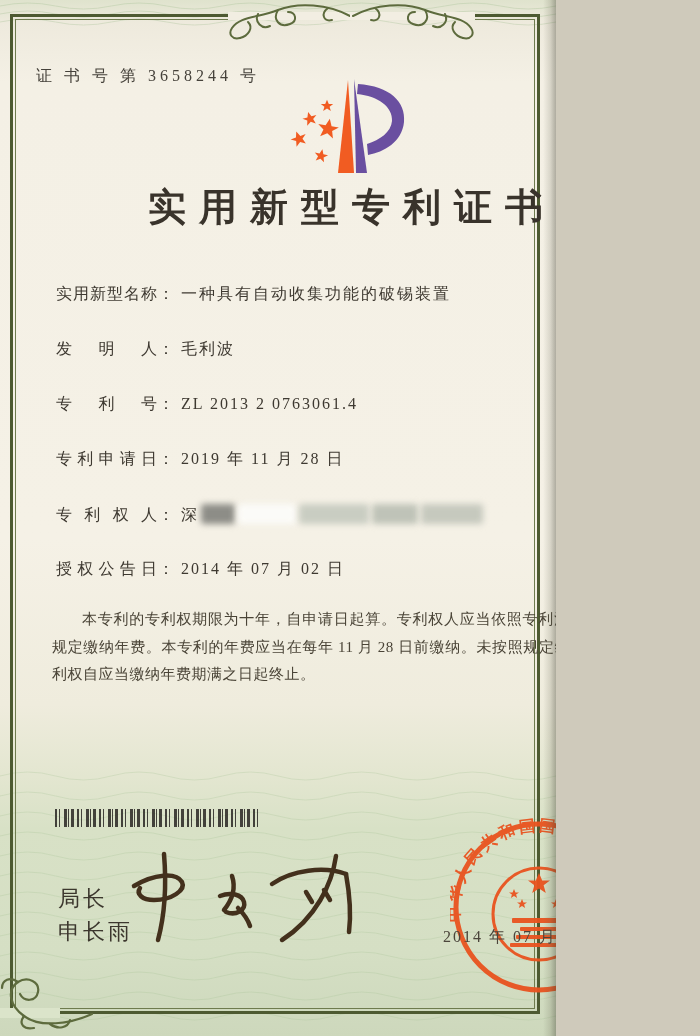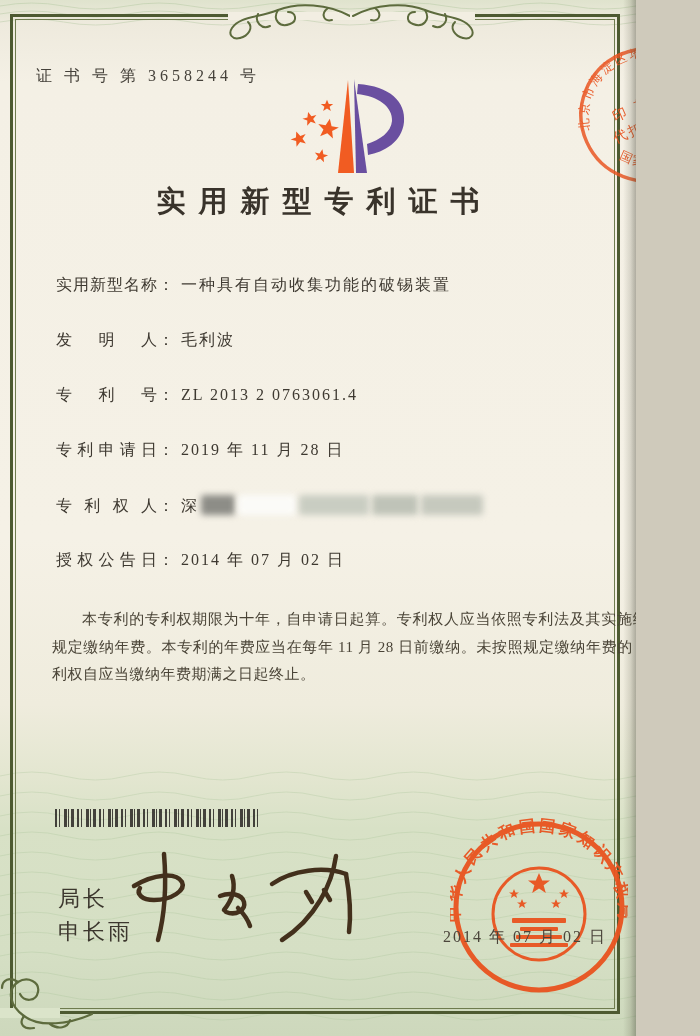--- a/index.html
+++ b/index.html
@@ -2,21 +2,21 @@
 <html><head>
 <meta charset="utf-8">
 <style>
   * { margin:0; padding:0; box-sizing:border-box; }
   html,body { width:700px; }
   body{
     font-family:"Liberation Serif","DejaVu Serif",serif;
     background:#cfcabb;
   }
   .page{
-    position:relative; width:636px; height:1036px; overflow:hidden;
+    position:relative; width:556px; height:1036px; overflow:hidden;
     background:linear-gradient(180deg,
       #dfe3cd 0%, #eeeadd 2.2%, #f4f0e5 8%,
       #f5f1e6 52%, #efecdd 68%,
       #e3e6d0 75%, #d8e1c6 80%, #d5dfc4 92%, #cdd8bc 100%);
   }
   .page::after{ 
     content:""; position:absolute; top:0; right:0; width:13px; height:100%;
     background:linear-gradient(90deg, rgba(90,90,70,0) 0%, rgba(95,95,75,.18) 55%, rgba(60,60,45,.38) 100%);
     pointer-events:none;
   }
@@ -45,25 +45,25 @@
   .tax-stamp{
     position:absolute; left:572px; top:40px; width:150px; height:150px;
     transform:rotate(-24deg); opacity:.92;
   }
 
   
   .logo{ position:absolute; left:272px; top:76px; width:165px; height:112px; }
 
   .title{
     position:absolute; left:0; top:182px; width:100%;
-    text-align:center; font-size:29px; font-weight:700;
+    text-align:right; font-size:38px; font-weight:700;
     color:#39332b; letter-spacing:13px; text-indent:13px;
   }
 
-  .fields{ position:absolute; left:56px; top:275px; width:600px; }
+  .fields{ position:absolute; left:56px; top:284px; width:600px; }
   .field-row{ height:55px; font-size:16px; color:#3e3931; letter-spacing:1px; white-space:nowrap; }
   .field-label{
     display:inline-block; width:102px; text-align:justify; text-align-last:justify;
   }
   .field-colon{ display:inline-block; margin-right:6px; }
   .field-value{ letter-spacing:2px; }
   .redact{ display:inline-block; vertical-align:-4px; margin-left:2px; }
   .redact i{
     display:inline-block; height:20px; border-radius:3px;
     filter:blur(3px); margin-right:3px;

